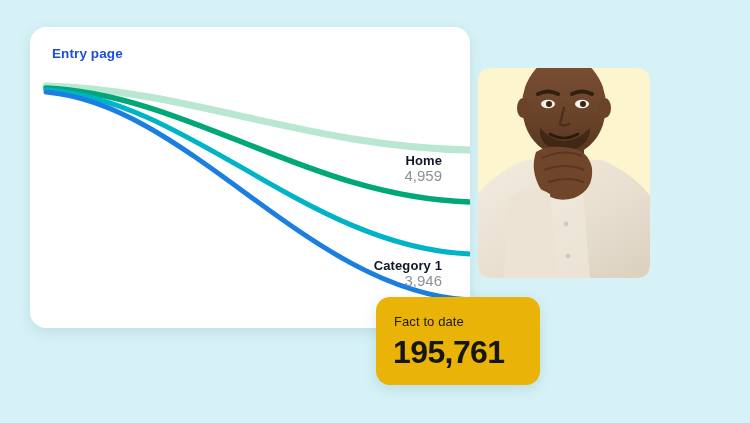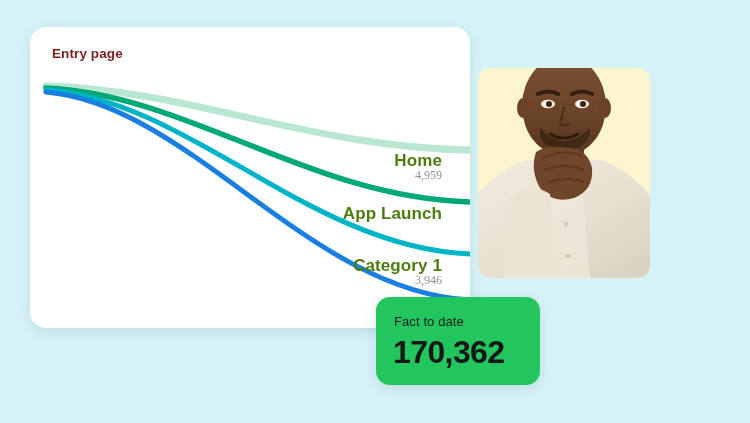--- a/index.html
+++ b/index.html
@@ -33,21 +33,21 @@
     border-radius: 16px;
     box-shadow: 0 4px 14px rgba(40, 90, 100, 0.13);
     overflow: hidden;
   }
   .chart-title {
     position: absolute;
     left: 22px;
     top: 19px;
     font-size: 13.5px;
     font-weight: bold;
-    color: #7f1d1d;
+    color: #1d4ed8;
     letter-spacing: 0.1px;
   }
   .plot {
     position: absolute;
     left: 0;
     top: 0;
     width: 440px;
     height: 301px;
   }
   .plot svg {
@@ -57,33 +57,32 @@
   }
 
   
   .node-label {
     position: absolute;
     text-align: right;
     width: 180px;
   }
   .node-label .nl-name {
     display: block;
-    font-size: 17px;
+    font-size: 13px;
     font-weight: bold;
-    color: #4d7c0f;
+    color: #0f172a;
     line-height: 15px;
     letter-spacing: 0.1px;
   }
   .node-label .nl-value {
     display: block;
-    font-size: 12px;
+    font-size: 15px;
     color: #8d9295;
     line-height: 13px;
     margin-top: 1px;
-    font-family: Liberation Serif, serif;
   }
 
   
   .portrait {
     position: absolute;
     left: 470px;
     top: 48px;
     width: 190px;
     height: 232px;
   }
@@ -110,21 +109,21 @@
     width: 172px;
     height: 230px;
   }
 
   
   .kpi-card {
     position: absolute;
     top: 297px;
     width: 164px;
     height: 88px;
-    background: #22c55e;
+    background: #eab308;
     border-radius: 14px;
     box-shadow: 0 4px 14px rgba(40, 90, 100, 0.14);
   }
   .kpi-card.kpi-1 { left: 376px; }
   .kpi-card.kpi-2 { left: 550px; }
   .kpi-label {
     position: absolute;
     left: 18px;
     top: 17px;
     font-size: 13px;
@@ -161,21 +160,20 @@
         </g>
       </svg>
     </div>
 
     <div class="node-label" style="left:232px; top:126px;">
       <span class="nl-name">Home</span>
       <span class="nl-value">4,959</span>
     </div>
 
     <div class="node-label" style="left:232px; top:179px;">
-      <span class="nl-name">App Launch</span>
     </div>
 
     <div class="node-label" style="left:232px; top:231px;">
       <span class="nl-name">Category 1</span>
       <span class="nl-value">3,946</span>
     </div>
 
   </div>
 
   <div class="portrait">
@@ -233,17 +231,17 @@
 
           <circle cx="88" cy="176" r="2.4" fill="#d5cab8"></circle>
           <circle cx="90" cy="208" r="2.4" fill="#d5cab8"></circle>
         </g>
       </svg>
     </div>
   </div>
 
   <div class="kpi-card kpi-1">
     <div class="kpi-label">Fact to date</div>
-    <div class="kpi-value">170,362</div>
+    <div class="kpi-value">195,761</div>
   </div>
 
 
 </div>
 
 </body></html>

